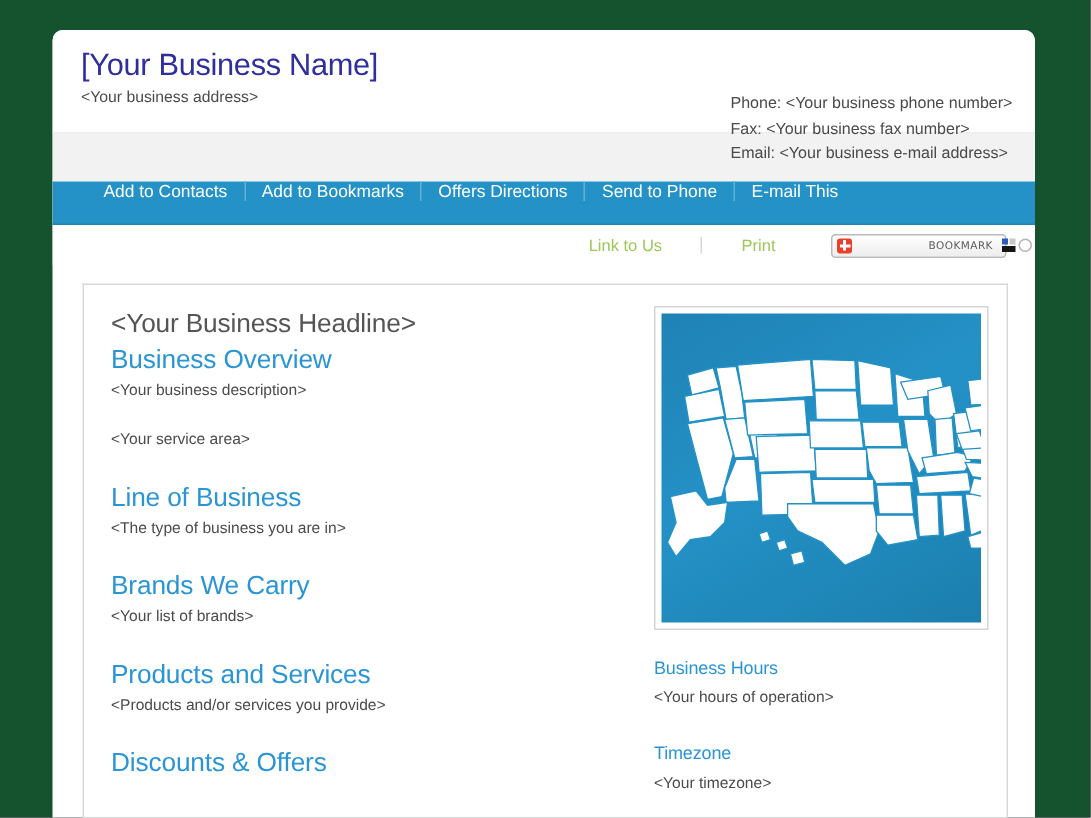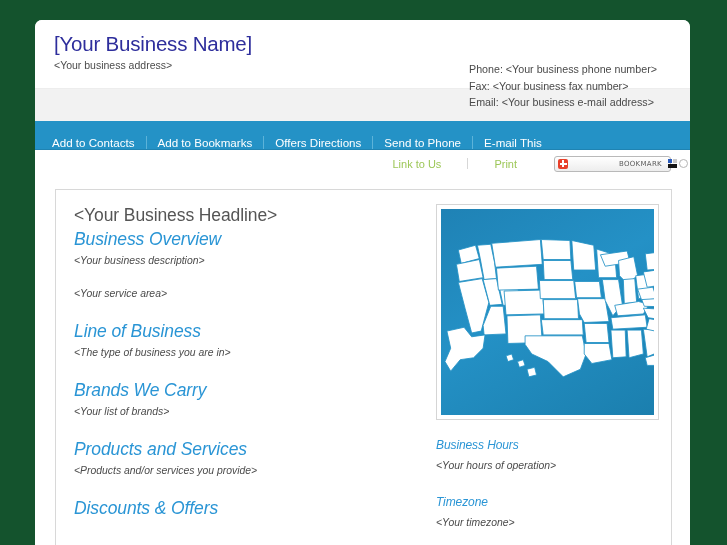--- a/index.html
+++ b/index.html
@@ -42,21 +42,21 @@
     font-weight: normal;
   }
   .biz-addr {
     color: #4c4c4c;
     font-size: 10.5px;
     line-height: 14px;
     margin-top: 2px;
   }
   .contact {
     position: absolute;
-    left: 434px; top: 41px;
+    left: 452px; top: 41px;
     font-size: 10.7px;
     line-height: 16.5px;
     color: #4a4a4a;
   }
   .contact .row { white-space: nowrap; }
   .weblink {
     color: #8cbf26;
     text-decoration: none;
   }
 
@@ -65,22 +65,22 @@
     height: 33px;
     background: #f2f2f2;
     border-top: 1px solid #ededed;
   }
 
   
   .navbar {
     height: 29px;
     background: #2492c6;
     display: flex;
-    align-items: flex-end;
-    padding-left: 6px;
+    align-items: flex-start;
+    padding-left: 23px;
     border-bottom: 1px solid #1f83b2;
   }
   .navbar a {
     color: #ffffff;
     font-size: 11.6px;
     text-decoration: none;
     padding: 0 11px;
     line-height: 13px;
     border-right: 1px solid #5cb3d9;
     white-space: nowrap;
@@ -194,21 +194,21 @@
     margin: 0 0 1px 0;
     line-height: 23px;
     letter-spacing: -0.1px;
   }
   .desc {
     color: #4b4b4b;
     font-size: 10.4px;
     line-height: 14px;
     margin: 3px 0 0 0;
   }
-  .blk { margin-bottom: 19px; font-style: italic; }
+  .blk { margin-bottom: 19px; }
   .blk.first { margin-bottom: 19px; }
 
   
   .map-frame {
     width: 223px; height: 216px;
     background: #ffffff;
     border: 1px solid #d5d5d5;
     padding: 4px;
     margin-bottom: 15px;
   }

